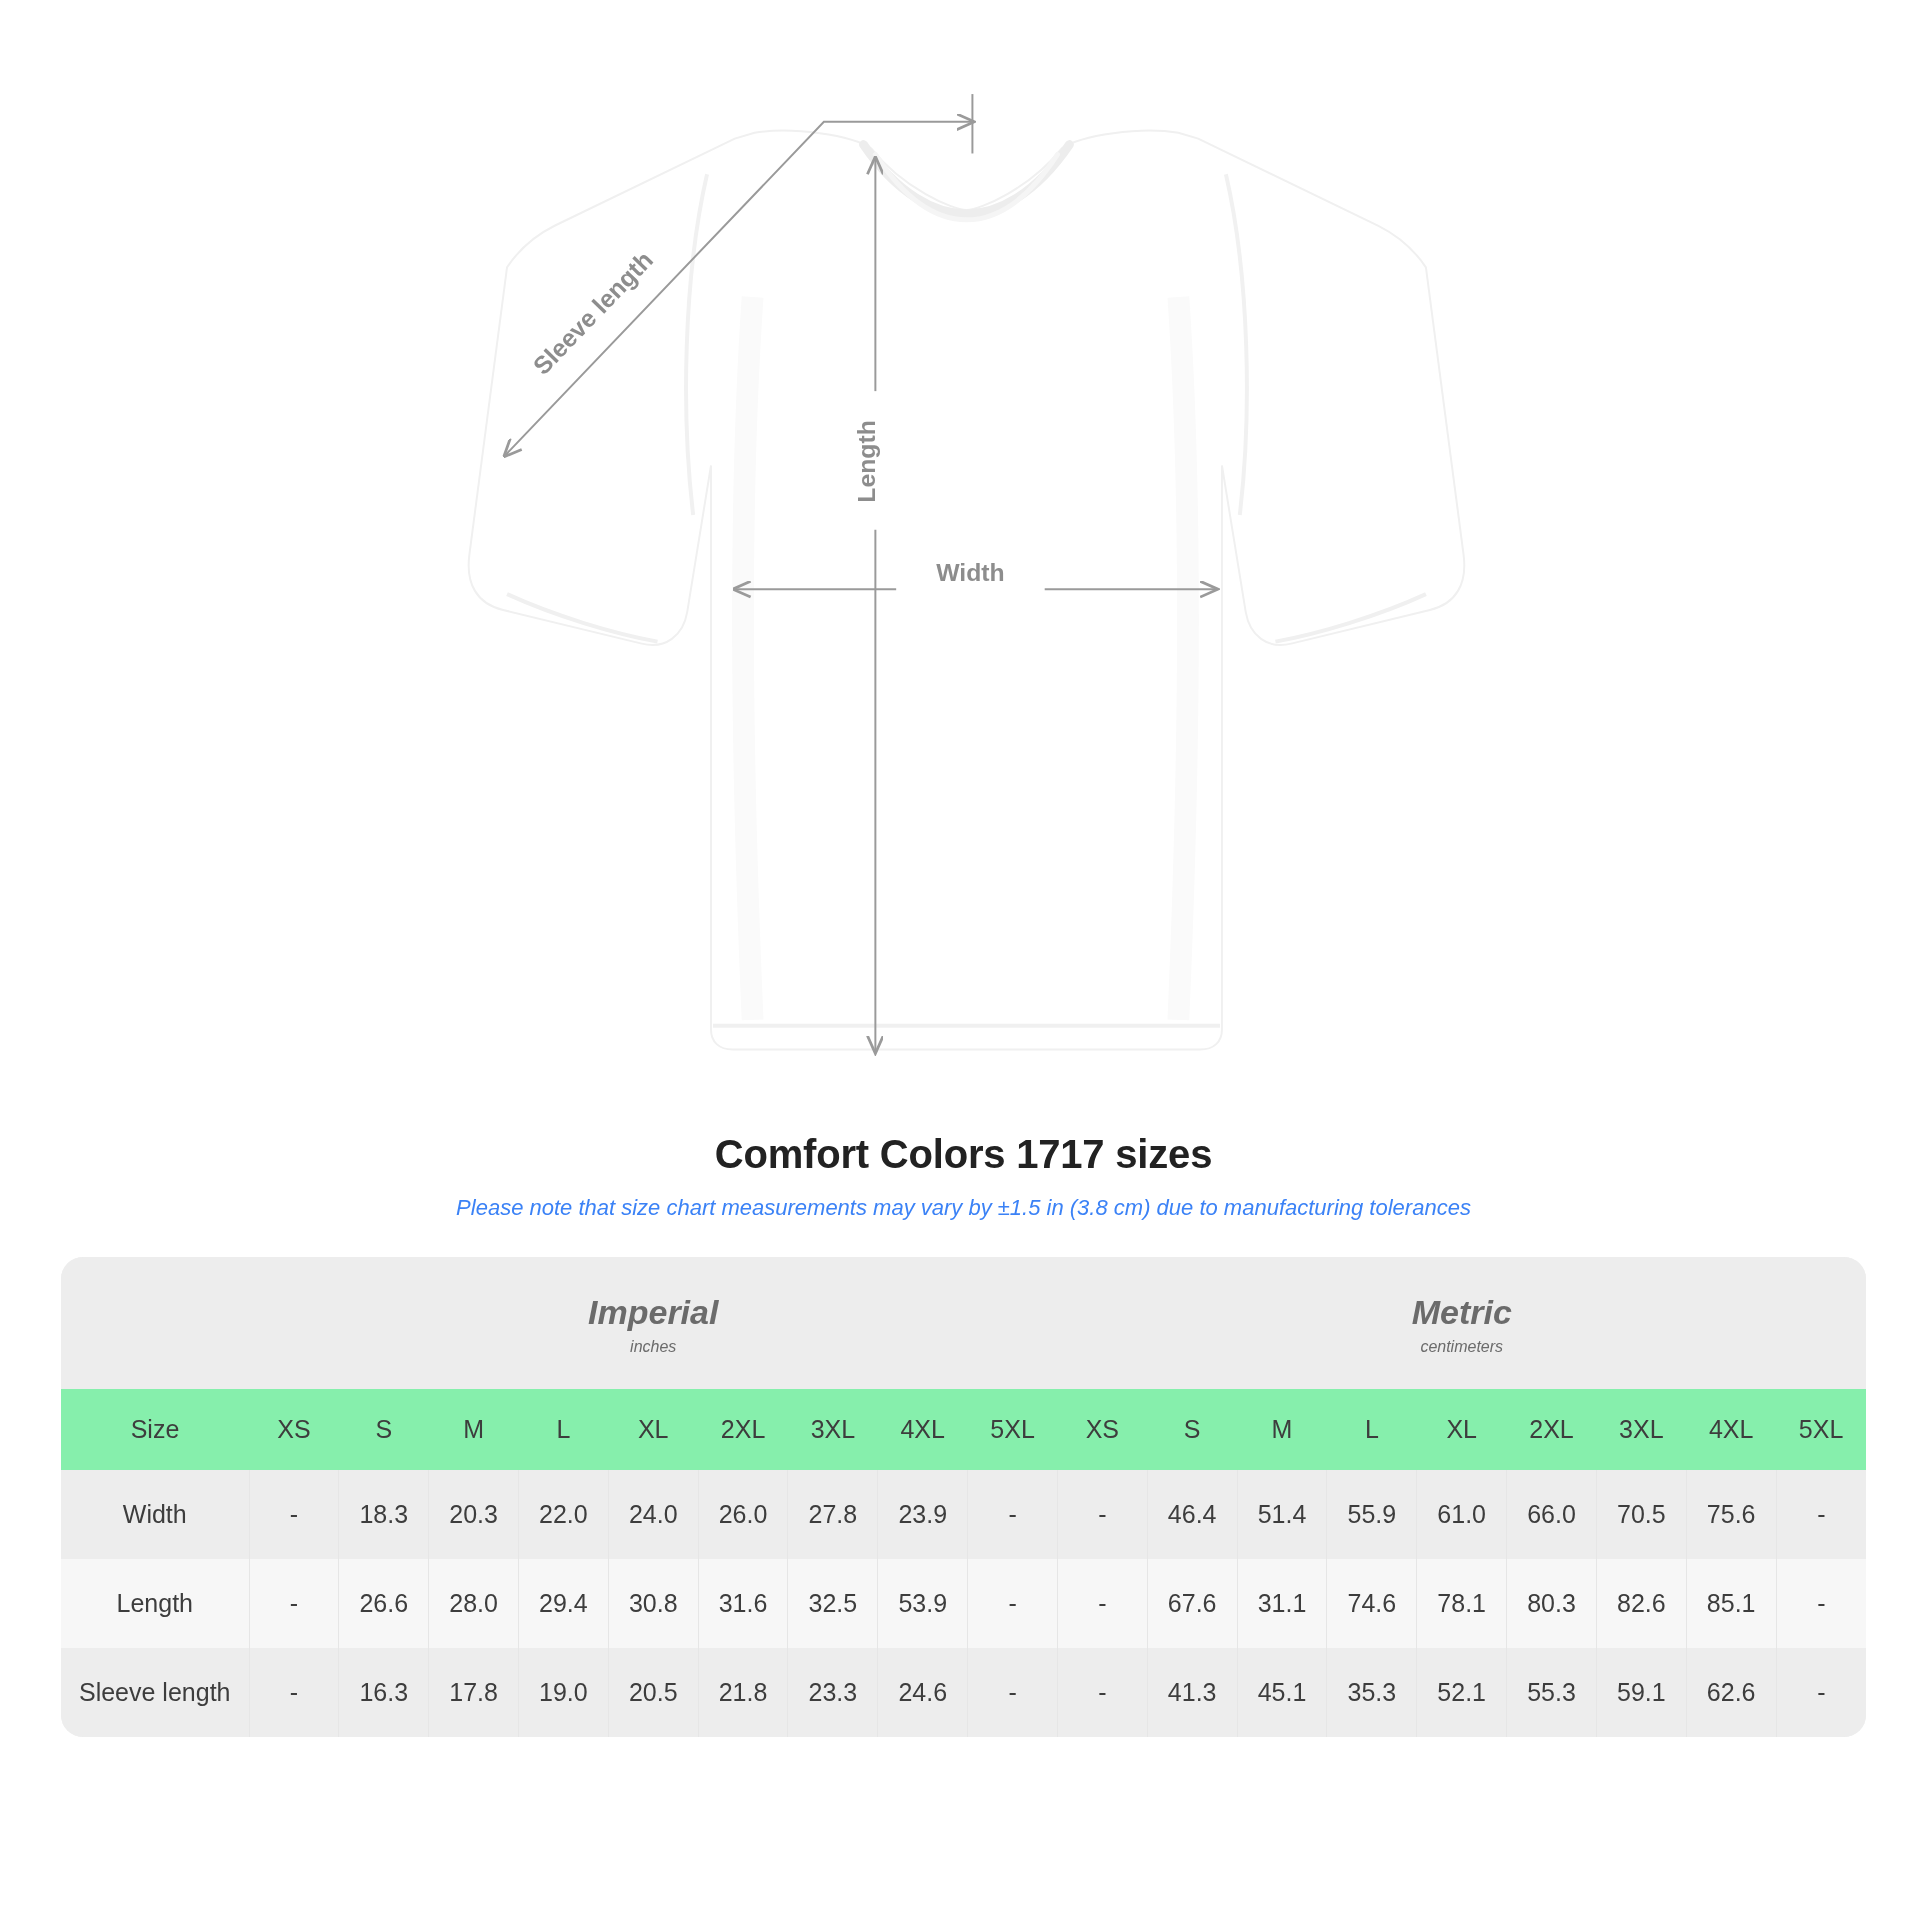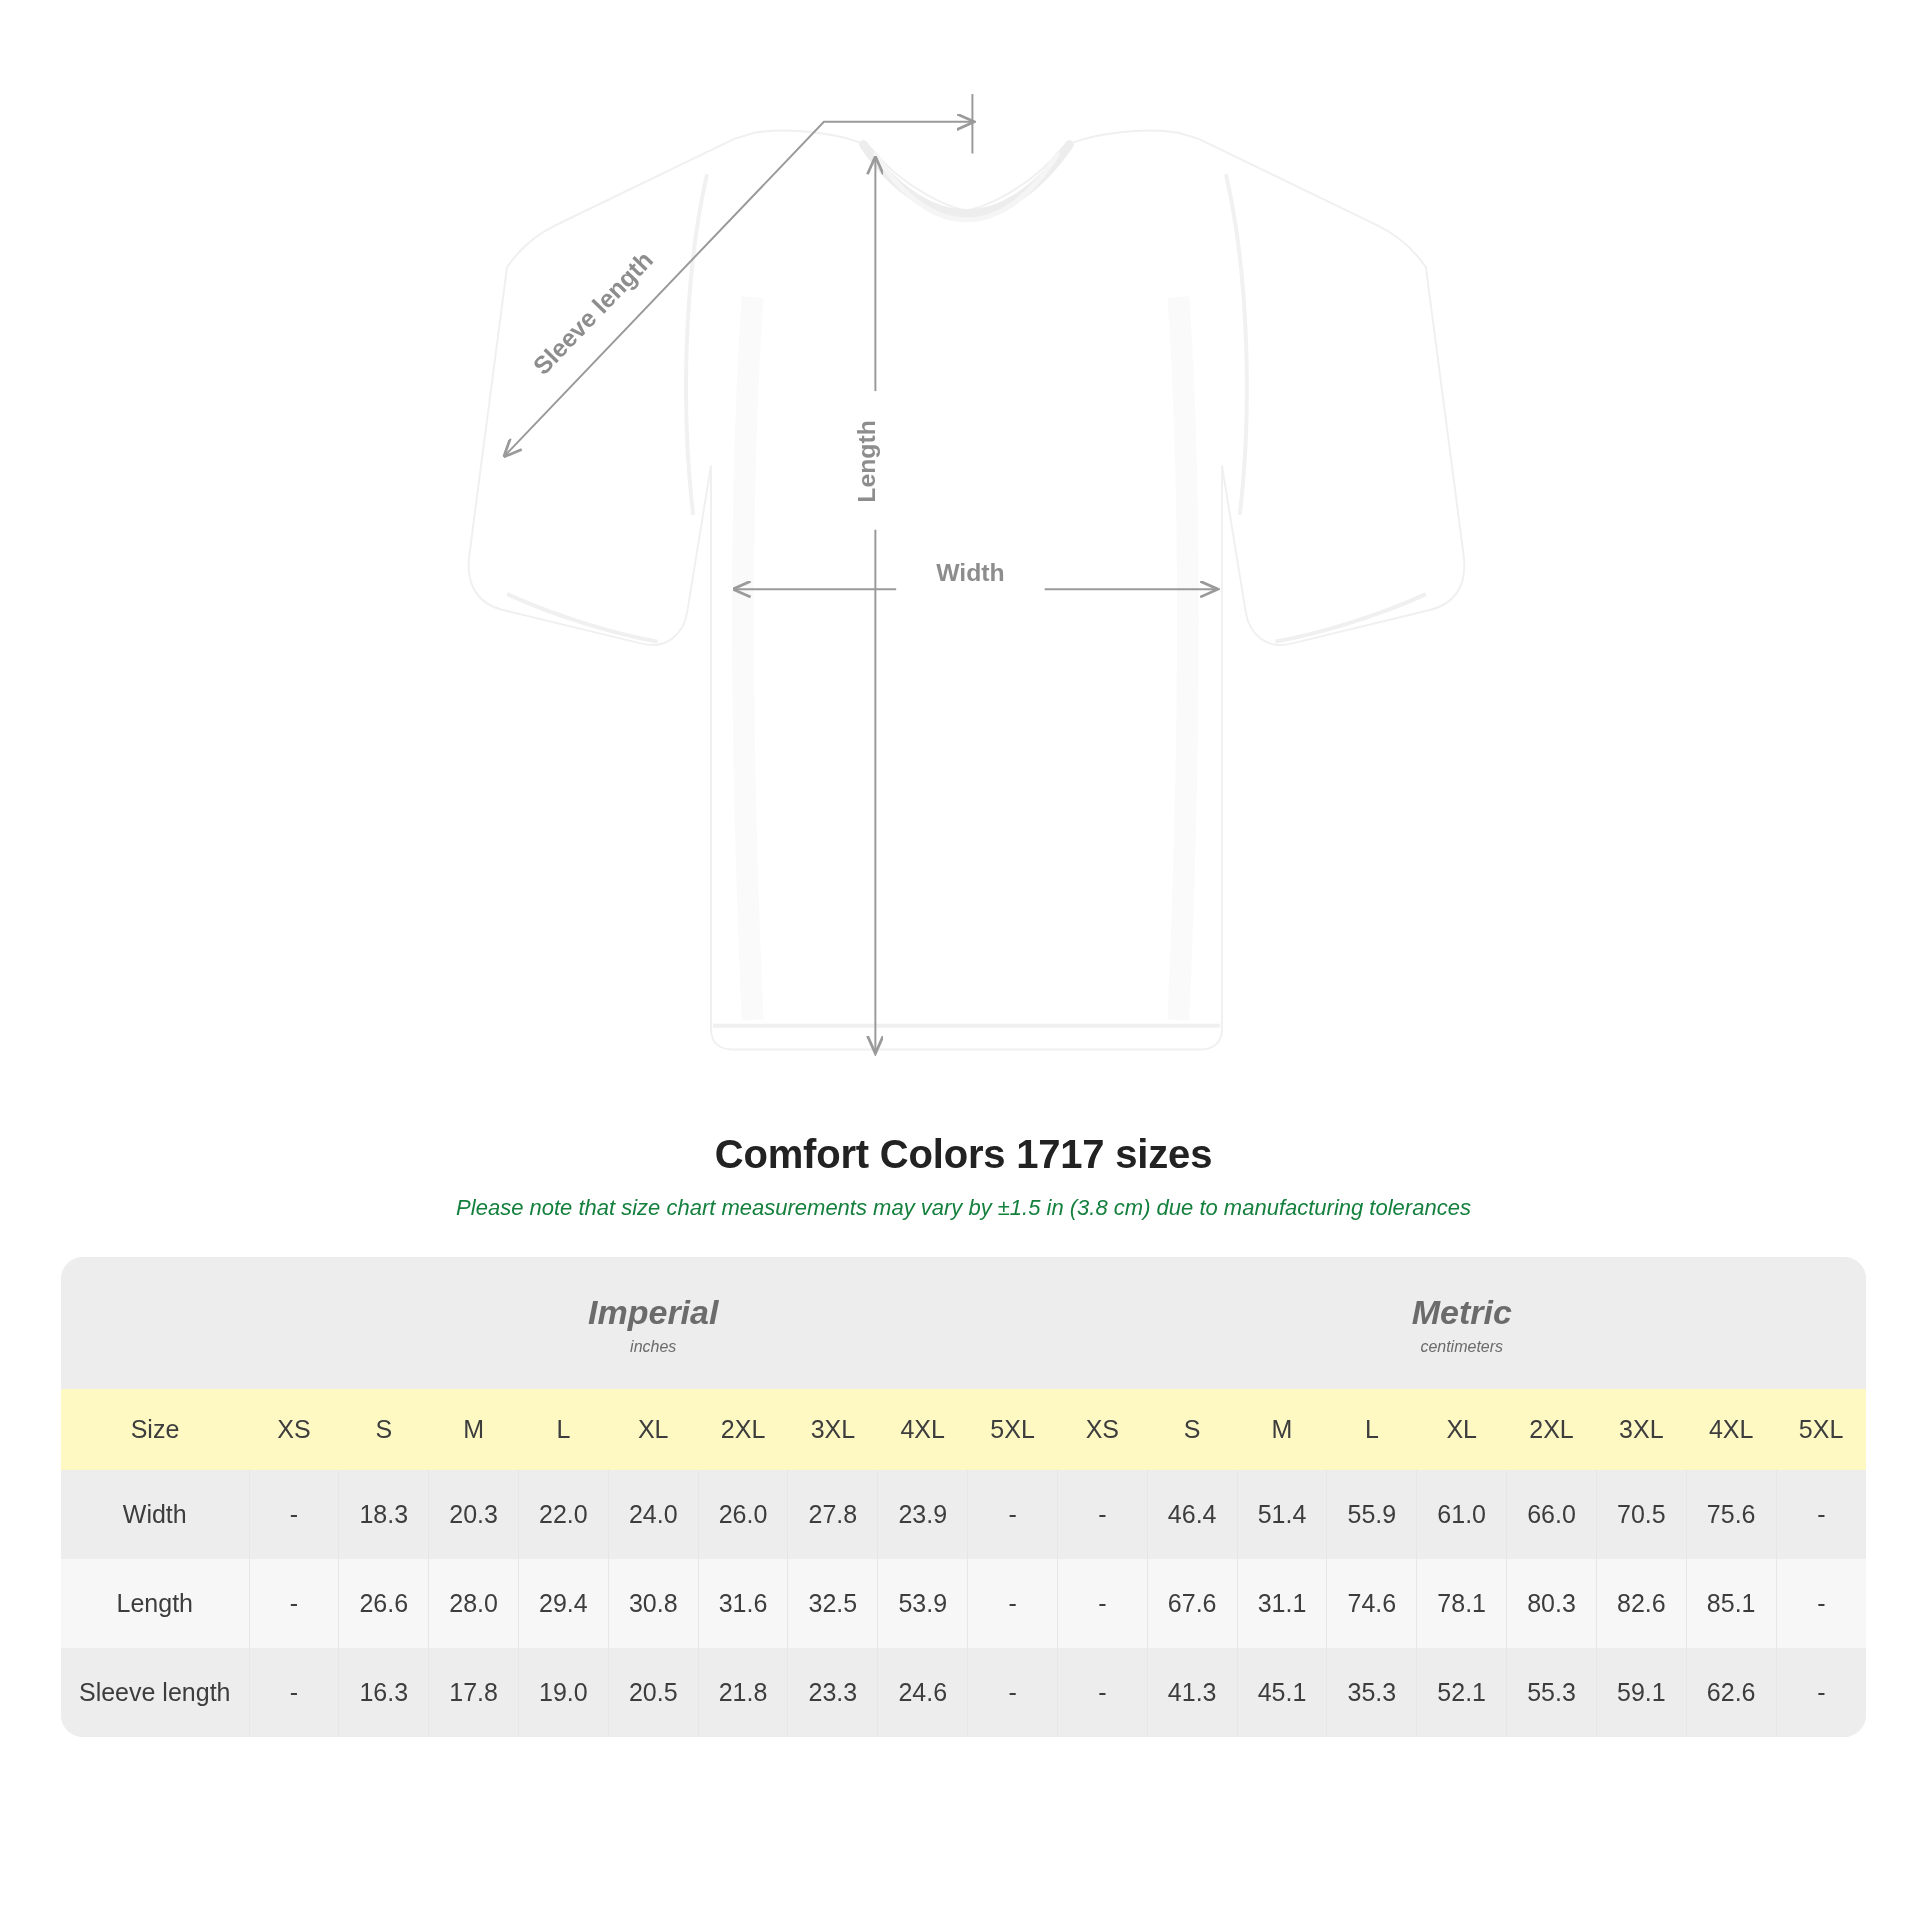--- a/index.html
+++ b/index.html
@@ -36,21 +36,21 @@
   }
   .chart-title {
     font-size: 40px;
     font-weight: bold;
     color: #222222;
     letter-spacing: -0.2px;
   }
   .chart-note {
     font-size: 22px;
     font-style: italic;
-    color: #15803d;
+    color: #3b82f6;
     margin-top: 18px;
   }
 
   
   .table-wrap {
     margin: 36px 61px 16px 61px;
     border-radius: 22px;
     overflow: hidden;
     background: #ededed;
   }
@@ -79,21 +79,21 @@
     line-height: 1.25;
   }
   .unit-sub {
     font-size: 16px;
     font-style: italic;
     color: #6b6b6b;
     line-height: 1.6;
   }
   .size-header-row td {
     padding: 26px 0;
-    background: #fef9c3;
+    background: #86efac;
     font-weight: bold;
     font-size: 26px;
     color: #4a4a4a;
     border-right: 1px solid #e6e6e6;
   }
   .size-header-row td:last-child { border-right: none; }
   .row-label {
     font-weight: bold;
     font-size: 26px;
     color: #4a4a4a;

